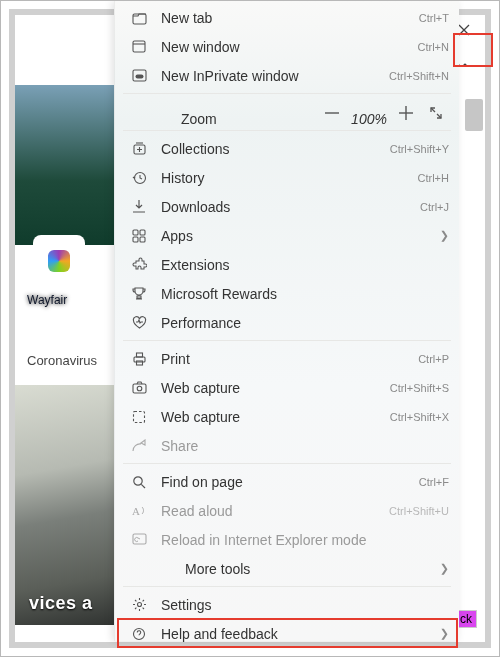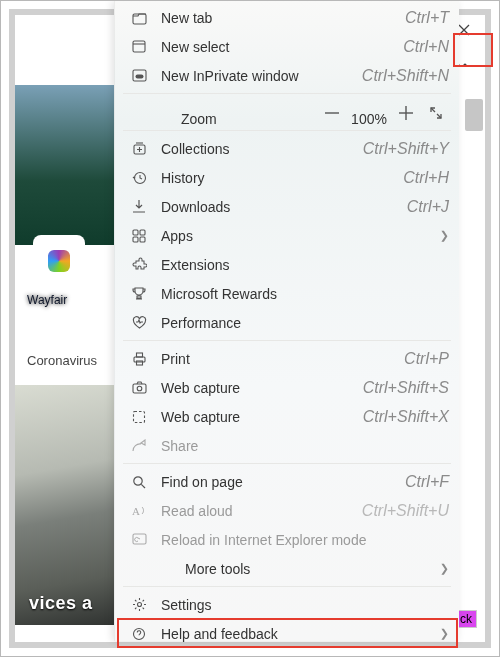--- a/index.html
+++ b/index.html
@@ -74,36 +74,36 @@
     padding-left:14px; padding-right:10px;
     color:#333;
     cursor:default;
     position:relative;
   }
   .menu .item.disabled { color:#9a9a9a; }
   .menu .item .icn {
     width:20px; display:flex; align-items:center; justify-content:center; margin-right:12px; color:inherit;
   }
   .menu .item .lbl { flex:1; font-size:14px; }
-  .menu .item .shortcut { font-size:16px; color:#8a8a8a; margin-left:8px;font-style:italic; }
+  .menu .item .shortcut { font-size:11px; color:#8a8a8a; margin-left:8px; }
   .menu .item.disabled .shortcut { color:#b8b8b8; }
   .menu .item .chev { font-size:11px; color:#8a8a8a; margin-left:6px; }
   .menu .sep {
     height:1px; background:#e7e7e5; margin:3px 8px;
   }
   .zoom-row {
     display:flex; align-items:flex-end; height:30px;
     padding-left:66px; padding-right:8px;
     color:#333;
   }
   .zoom-row .zlbl { flex:1; font-size:14px; }
   .zoom-row .ctl {
     width:30px; height:28px; display:flex; align-items:center; justify-content:center; color:#555;
   }
-  .zoom-row .pct { width:44px; text-align:center; font-size:14px; }
+  .zoom-row .pct { width:44px; text-align:center; font-size:14px;font-style:italic; }
   .menu .indent .lbl { padding-left:0; }
   .menu .indent { padding-left:46px;margin-left:24px; }
   .highlight-settings {
     position:absolute; left:2px; width:341px; height:30px;
     border:2px solid #e53b2e; z-index:4; pointer-events:none;
   }
   .ck-btn {
     position:absolute; right:8px; bottom:14px; width:22px; height:18px;
     font-size:12px; background:#d946ef; border:1px solid #ccc; line-height:16px; text-align:center; z-index:1;
   }
@@ -155,21 +155,21 @@
     <span class="shortcut">Ctrl+T</span>
   </div>
 
   <div class="item">
     <span class="icn">
       <svg width="14" height="13" viewBox="0 0 14 13">
           <rect x="1" y="1" width="12" height="11" rx="1.5" fill="none" stroke="#555" stroke-width="1.1"></rect>
           <line x1="1" y1="4" x2="13" y2="4" stroke="#555" stroke-width="1.1"></line>
         </svg>
     </span>
-    <span class="lbl">New select</span>
+    <span class="lbl">New window</span>
     <span class="shortcut">Ctrl+N</span>
   </div>
 
   <div class="item">
     <span class="icn">
       <svg width="15" height="13" viewBox="0 0 15 13">
           <rect x="1" y="1" width="13" height="11" rx="1.5" fill="none" stroke="#555" stroke-width="1.1"></rect>
           <rect x="3.5" y="5.5" width="8" height="4" rx="2" fill="#555"></rect>
         </svg>
     </span>

